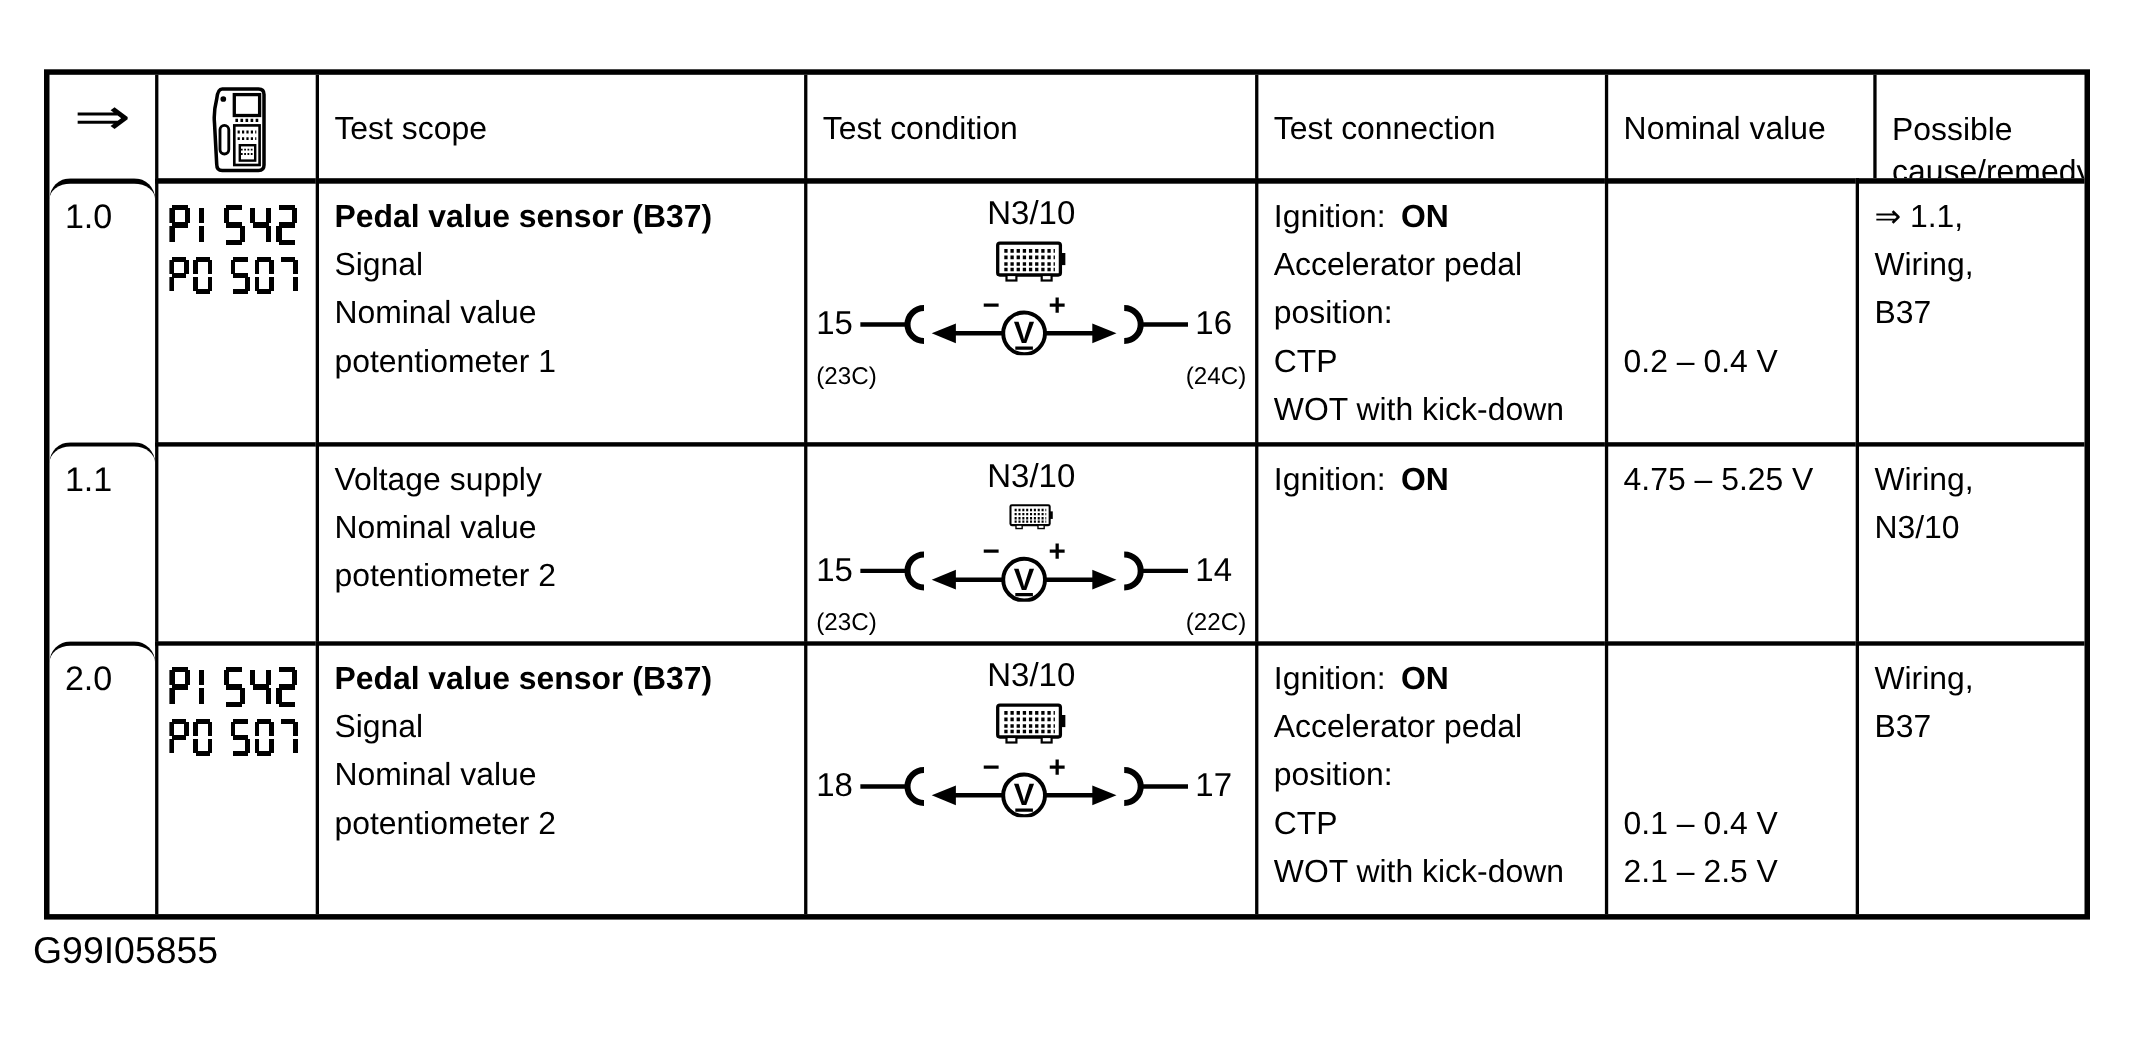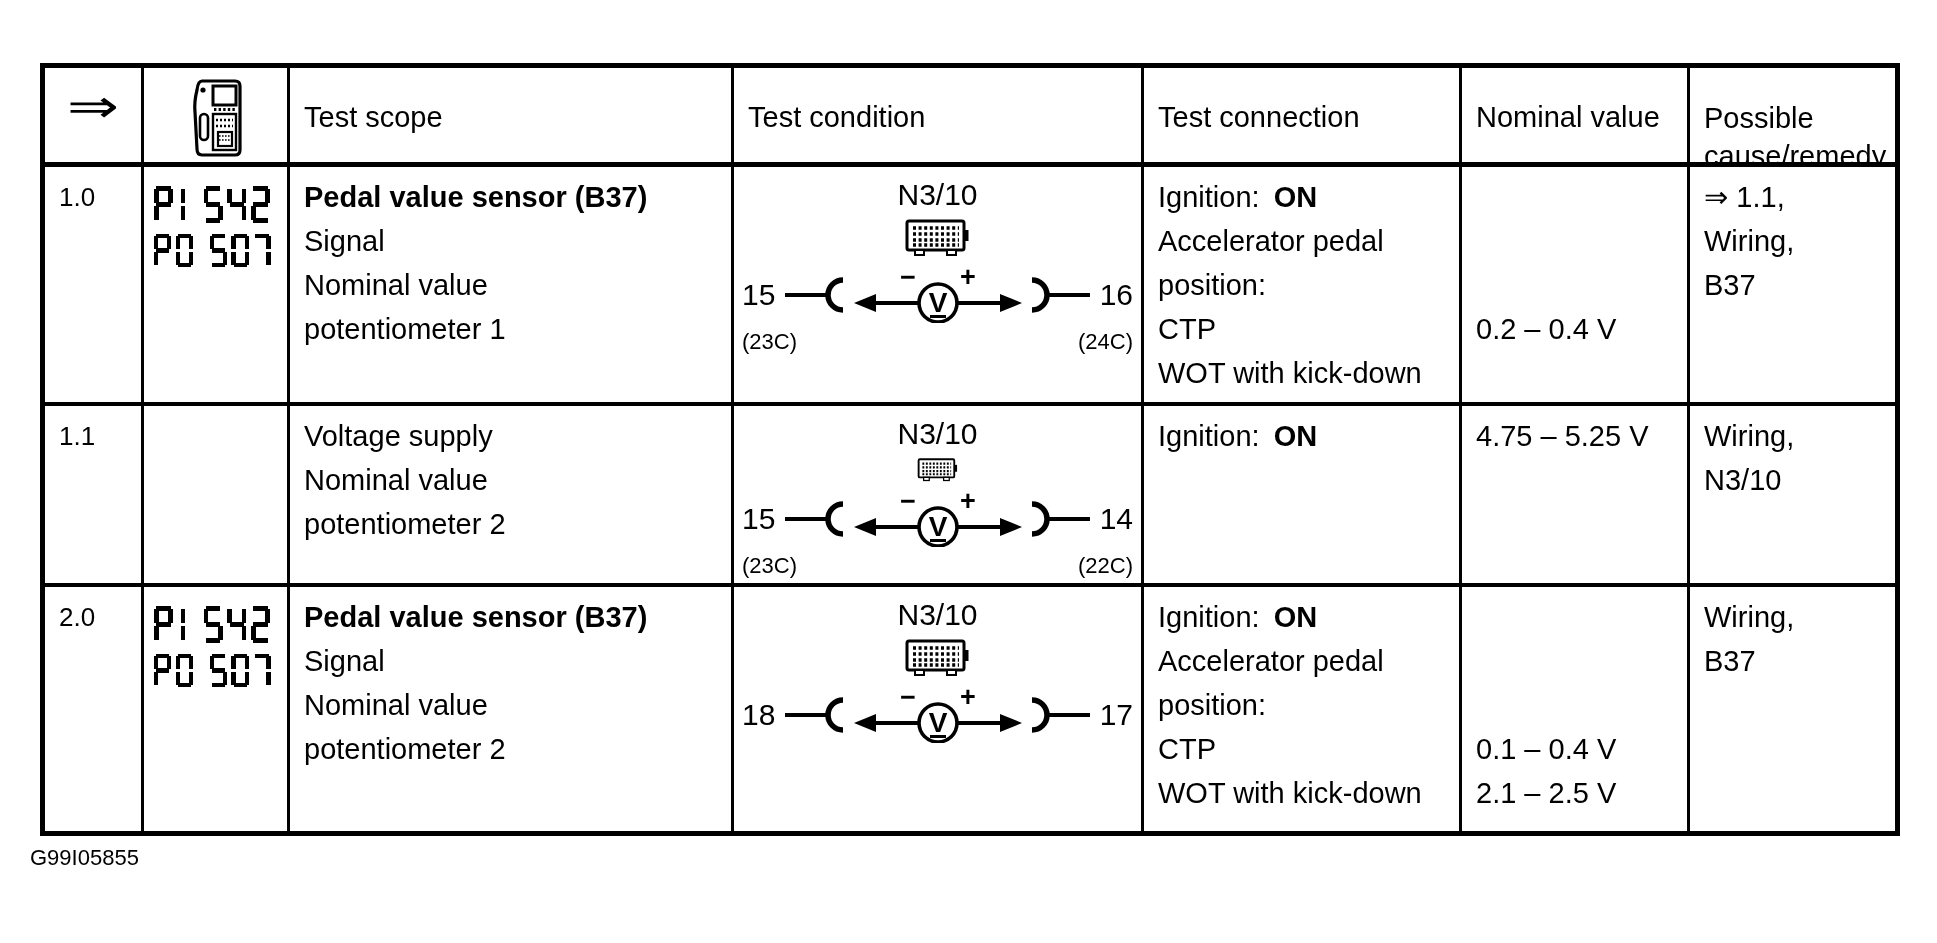--- a/index.html
+++ b/index.html
@@ -9,44 +9,44 @@
   .dtable{position:absolute;left:40px;top:63px;border:5px solid #000;display:grid;
           grid-template-columns:96px 146px 444px 410px 318px 228px 208px;
           grid-template-rows:94px 240px 181px 248px;background:#fff;}
   .cell{border-left:3px solid #000;border-top:4px solid #000;padding:8px 12px 0 14px;
         font-size:29px;line-height:44px;overflow:hidden;box-sizing:border-box;}
   .c1{border-left:none;}
   .hrow{border-top:none;}
   .r1{border-top:5px solid #000;}
 
   .hdr{font-size:29px;line-height:36px;padding-top:31px;}
-  .hdr2{line-height:38px;}
+  .hdr2{line-height:38px;margin-left:16px;}
   .arrow-big{font-size:46px;line-height:60px;display:inline-block;transform:scaleX(1.35);transform-origin:left center;padding-left:6px;}
   .icon-cell{display:flex;justify-content:center;align-items:flex-start;padding-top:10px;}
 
-  .step{font-size:26px;}
+  .step{font-size:31px;border-radius:19px;}
   .seg-cell{padding-top:14px;padding-left:10px;}
   .seg-line{height:46px;display:flex;align-items:center;}
 
   .scope-title{font-weight:bold;}
 
   .conn{display:flex;flex-direction:column;align-items:center;padding-left:6px;padding-right:6px;}
   .conn-label{font-size:30px;line-height:36px;margin-top:2px;text-align:center;}
   .connector-svg{margin-top:6px;}
-  .measure-row{display:flex;align-items:center;justify-content:space-between;width:100%;margin-top:8px;padding:0 2px;box-sizing:border-box;}
+  .measure-row{display:flex;align-items:center;width:100%;margin-top:8px;padding:0 2px;box-sizing:border-box;}
   .pin{font-size:30px;line-height:34px;min-width:40px;}
   .pin-r{text-align:right;}
   .socket-row{display:flex;justify-content:space-between;width:100%;font-size:22px;line-height:34px;margin-top:2px;padding:0 2px;box-sizing:border-box;}
   .ign b{margin-left:6px;}
   .spacer3{height:132px;}
 
   .vtxt{font:bold 28px "Liberation Sans",sans-serif;}
   .ptxt{font:bold 27px "Liberation Sans",sans-serif;}
 
-  .figcode{position:absolute;left:30px;top:845px;font-size:22px;}
+  .figcode{position:absolute;left:30px;top:845px;font-size:34px;}
 </style>
 </head>
 <body>
 
 <div class="sheet">
   <div class="dtable">
 
     <div class="cell c1 hrow">
       <span class="arrow-big">⇒</span>
     </div>

